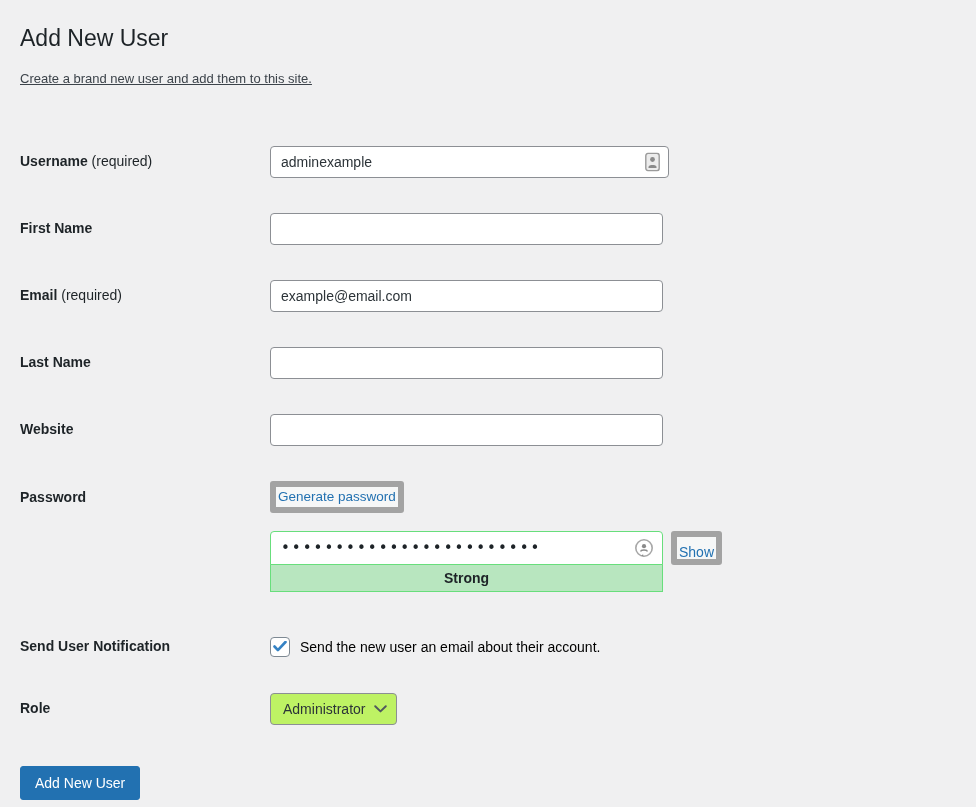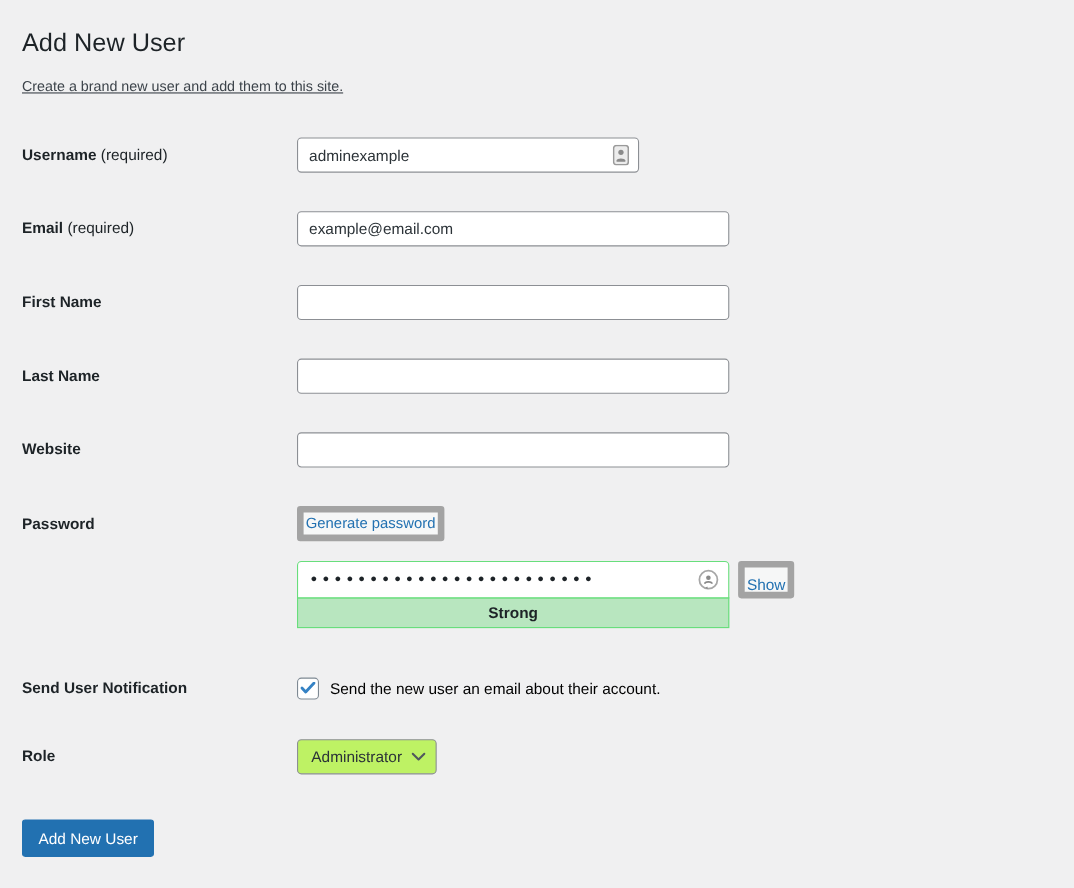--- a/index.html
+++ b/index.html
@@ -26,35 +26,35 @@
     font-size: 13px;
     color: #3c434a;
     text-decoration: underline;
   }
 
   .form-row {
     display: flex;
     align-items: center;
     margin-top: 35px;
   }
-  .form-row.first { margin-top: 39px; }
+  .form-row.first { margin-top: 60px; }
   .form-row.top-align { align-items: flex-start; }
 
   .row-label {
     flex: 0 0 250px;
     width: 250px;
     font-size: 14px;
     font-weight: 600;
     color: #1d2327;
     line-height: 1.4;
   }
   .row-label .required { font-weight: 400; }
   .top-align .row-label { padding-top: 7px; }
 
-  .input-wrap { position: relative; width: 311px; text-decoration: underline; }
+  .input-wrap { position: relative; width: 399px; text-decoration: underline; }
   .text-input {
     width: 393px;
     height: 32px;
     border: 1px solid #8c8f94;
     border-radius: 4px;
     background: #ffffff;
     padding: 0 10px;
     font-size: 14px;
     color: #2c3338;
     font-family: "Liberation Sans", sans-serif;
@@ -191,31 +191,31 @@
       <svg class="autofill-icon" viewBox="0 0 15 19">
         <rect x="0.8" y="0.8" width="13.4" height="17.4" rx="2.5" fill="#ececec" stroke="#9a9a9a" stroke-width="1.4"></rect>
         <circle cx="7.5" cy="7" r="2.4" fill="#8a8a8a"></circle>
         <path d="M3.5 14.5c0-2.6 8-2.6 8 0v1h-8z" fill="#8a8a8a"></path>
       </svg>
     </div>
   </div>
 
   
   <div class="form-row">
+    <div class="row-label">First Name</div>
+    <input class="text-input" type="text" value="" style="">
+  </div>
+
+  
+  <div class="form-row">
     <div class="row-label">
       <span>Email</span>
       <span class="required">(required)</span>
     </div>
     <input class="text-input" type="text" value="example@email.com" style="">
-  </div>
-
-  
-  <div class="form-row">
-    <div class="row-label">First Name</div>
-    <input class="text-input" type="text" value="" style="">
   </div>
 
   
   <div class="form-row">
     <div class="row-label">Last Name</div>
     <input class="text-input" type="text" value="" style="">
   </div>
 
   
   <div class="form-row">

